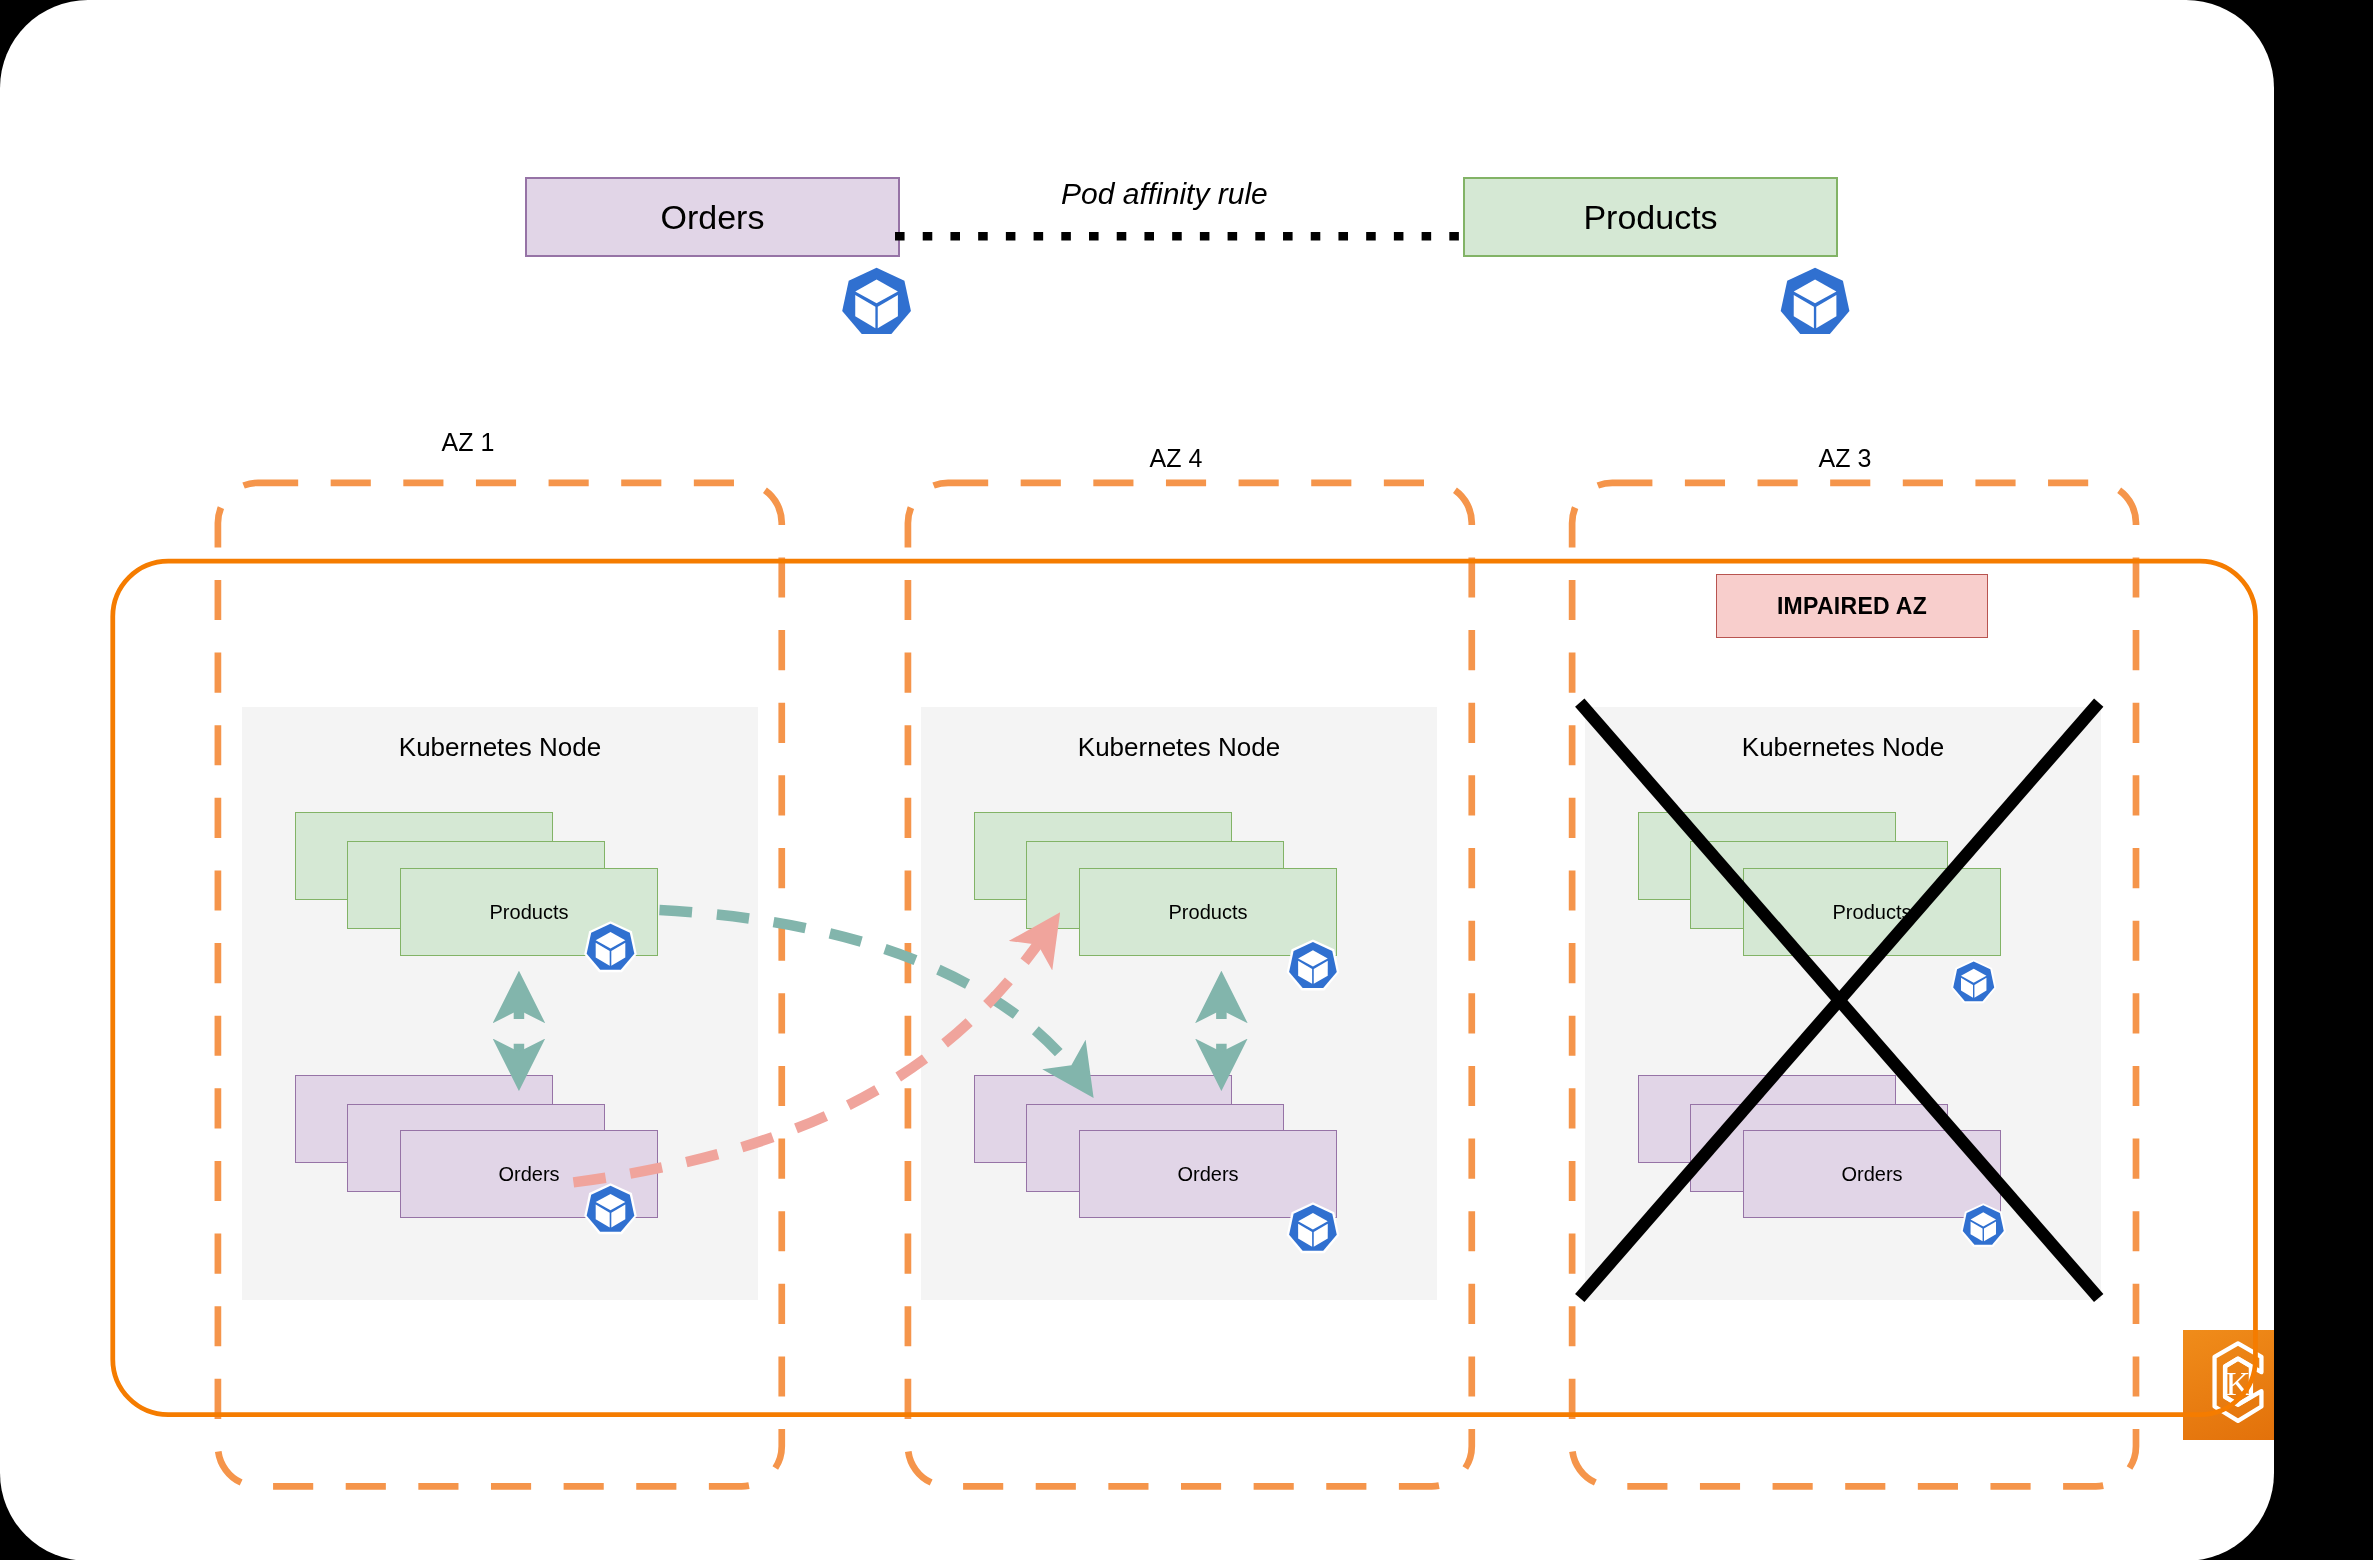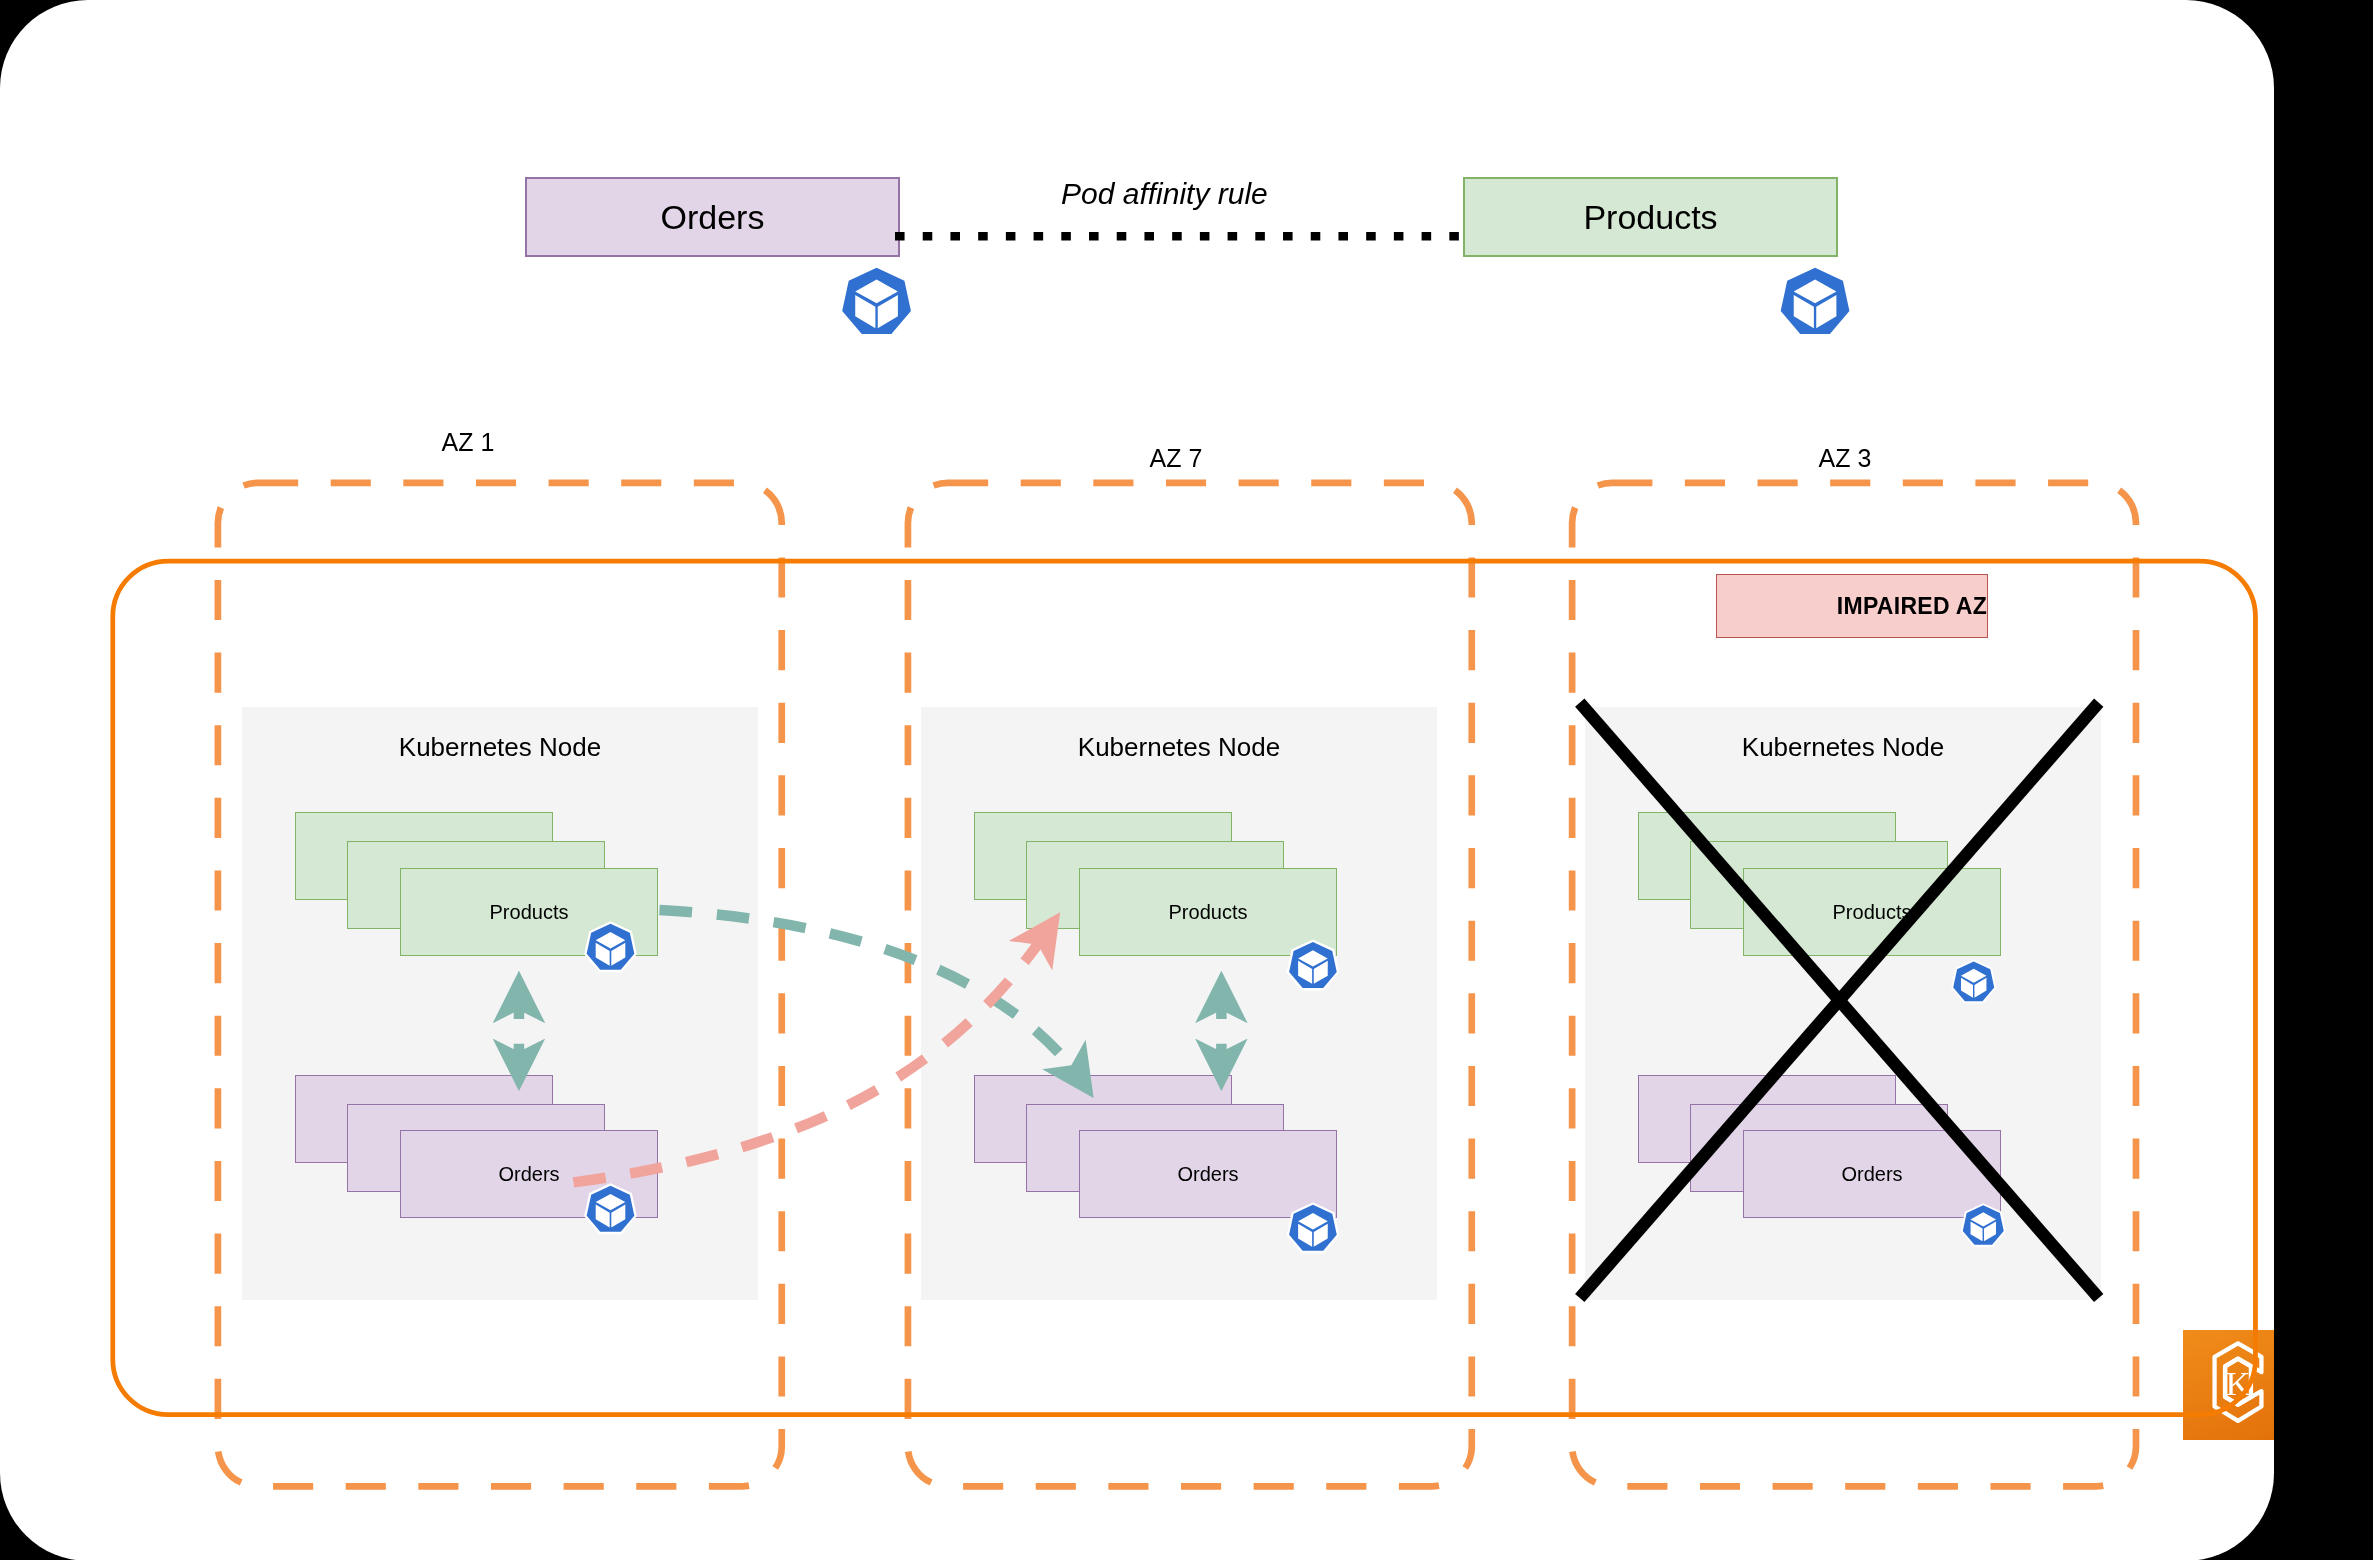--- a/index.html
+++ b/index.html
@@ -84,21 +84,21 @@
   }
 
   
   .impaired {
     position: absolute;
     box-sizing: border-box;
     background: #f8cecc;
     border: 1.9px solid #b85450;
     display: flex;
     align-items: center;
-    justify-content: flex-end;
+    justify-content: center;
     font-size: 23px;
     font-weight: bold;
     color: #000000;
     letter-spacing: 0.3px;
   }
 
   
   .logo {
     position: absolute;
     background: linear-gradient(160deg, #f08c1a 0%, #e2700a 100%);
@@ -121,21 +121,21 @@
     <span>Orders</span>
   </div>
 
   <div class="svcbox green" style="left:1463px; top:177px; width:375px; height:80px;">
     <span>Products</span>
   </div>
 
   <div class="affinity-label" style="left:1061px; top:177px;">Pod affinity rule</div>
 
   <div class="az-label" style="left:382px; top:428px; width:172px;">AZ 1</div>
-  <div class="az-label" style="left:1090px; top:444px; width:172px;">AZ 7</div>
+  <div class="az-label" style="left:1090px; top:444px; width:172px;">AZ 4</div>
   <div class="az-label" style="left:1759px; top:444px; width:172px;">AZ 3</div>
 
   <div class="node" style="left:242px; top:707px; width:516px; height:593px;">
     <div class="node-title">Kubernetes Node</div>
 
     <div class="pod-card green" style="left:53px; top:105px; width:258px; height:88px;"></div>
     <div class="pod-card green" style="left:105px; top:134px; width:258px; height:88px;"></div>
     <div class="pod-card green" style="left:158px; top:161px; width:258px; height:88px;">
       <div class="pod-label">Products</div>
     </div>

